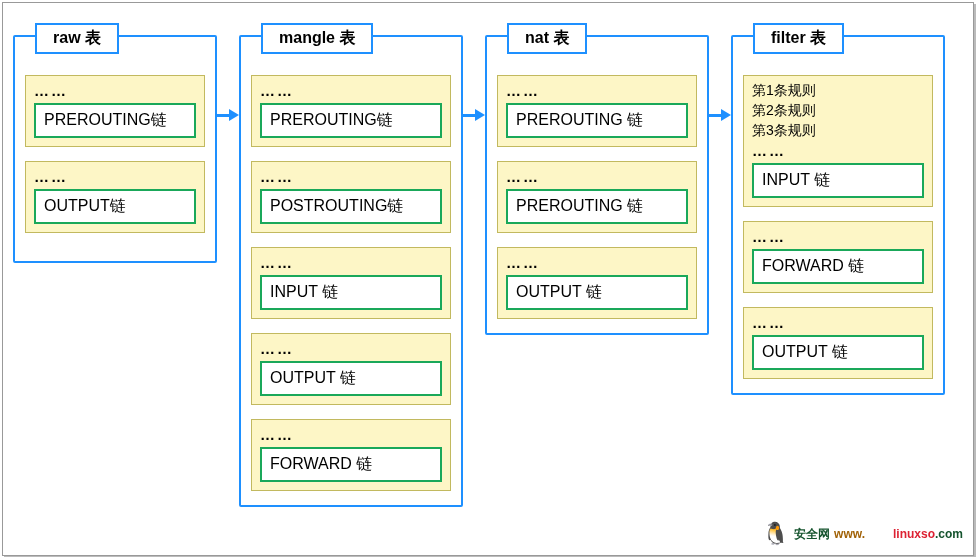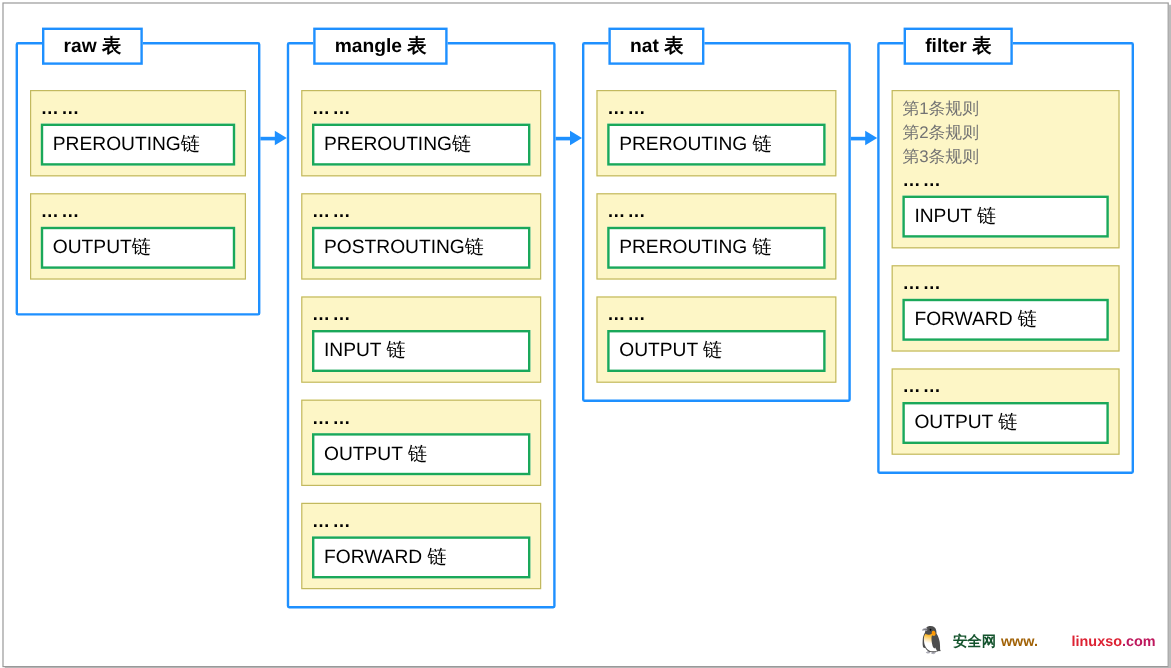--- a/index.html
+++ b/index.html
@@ -51,21 +51,21 @@
     padding: 6px 8px 8px 8px;
   }
   .dots {
     font-weight: bold;
     font-size: 15px;
     margin-bottom: 4px;
     letter-spacing: 2px;
     color: #000;
   }
   .rule-line {
-    color: #737373;
+    color: #000000;
     font-size: 14px;
     margin-bottom: 2px;
   }
   .chain-name {
     background: #fff;
     border: 2px solid #1aa85a;
     padding: 5px 8px;
     font-size: 16px;
     font-weight: normal;
     color: #000;
@@ -108,21 +108,21 @@
     font-size: 12px;
     color: #333;
     display: flex;
     align-items: center;
     gap: 4px;
   }
   .penguin {
     font-size: 22px;
   }
   .wm-domain { color: #d23; font-weight: bold; padding-left: 28px; }
-  .wm-top { color: #be185d; font-weight: bold; text-align: right; }
+  .wm-top { color: #14532d; font-weight: bold; text-align: right; }
 </style>
 </head>
 <body>
 
 <div class="outer">
   <div class="canvas">
 
     <div class="table-box" style="width:180px">
       <div class="table-title">raw 表</div>
       <div class="chain-wrap">

